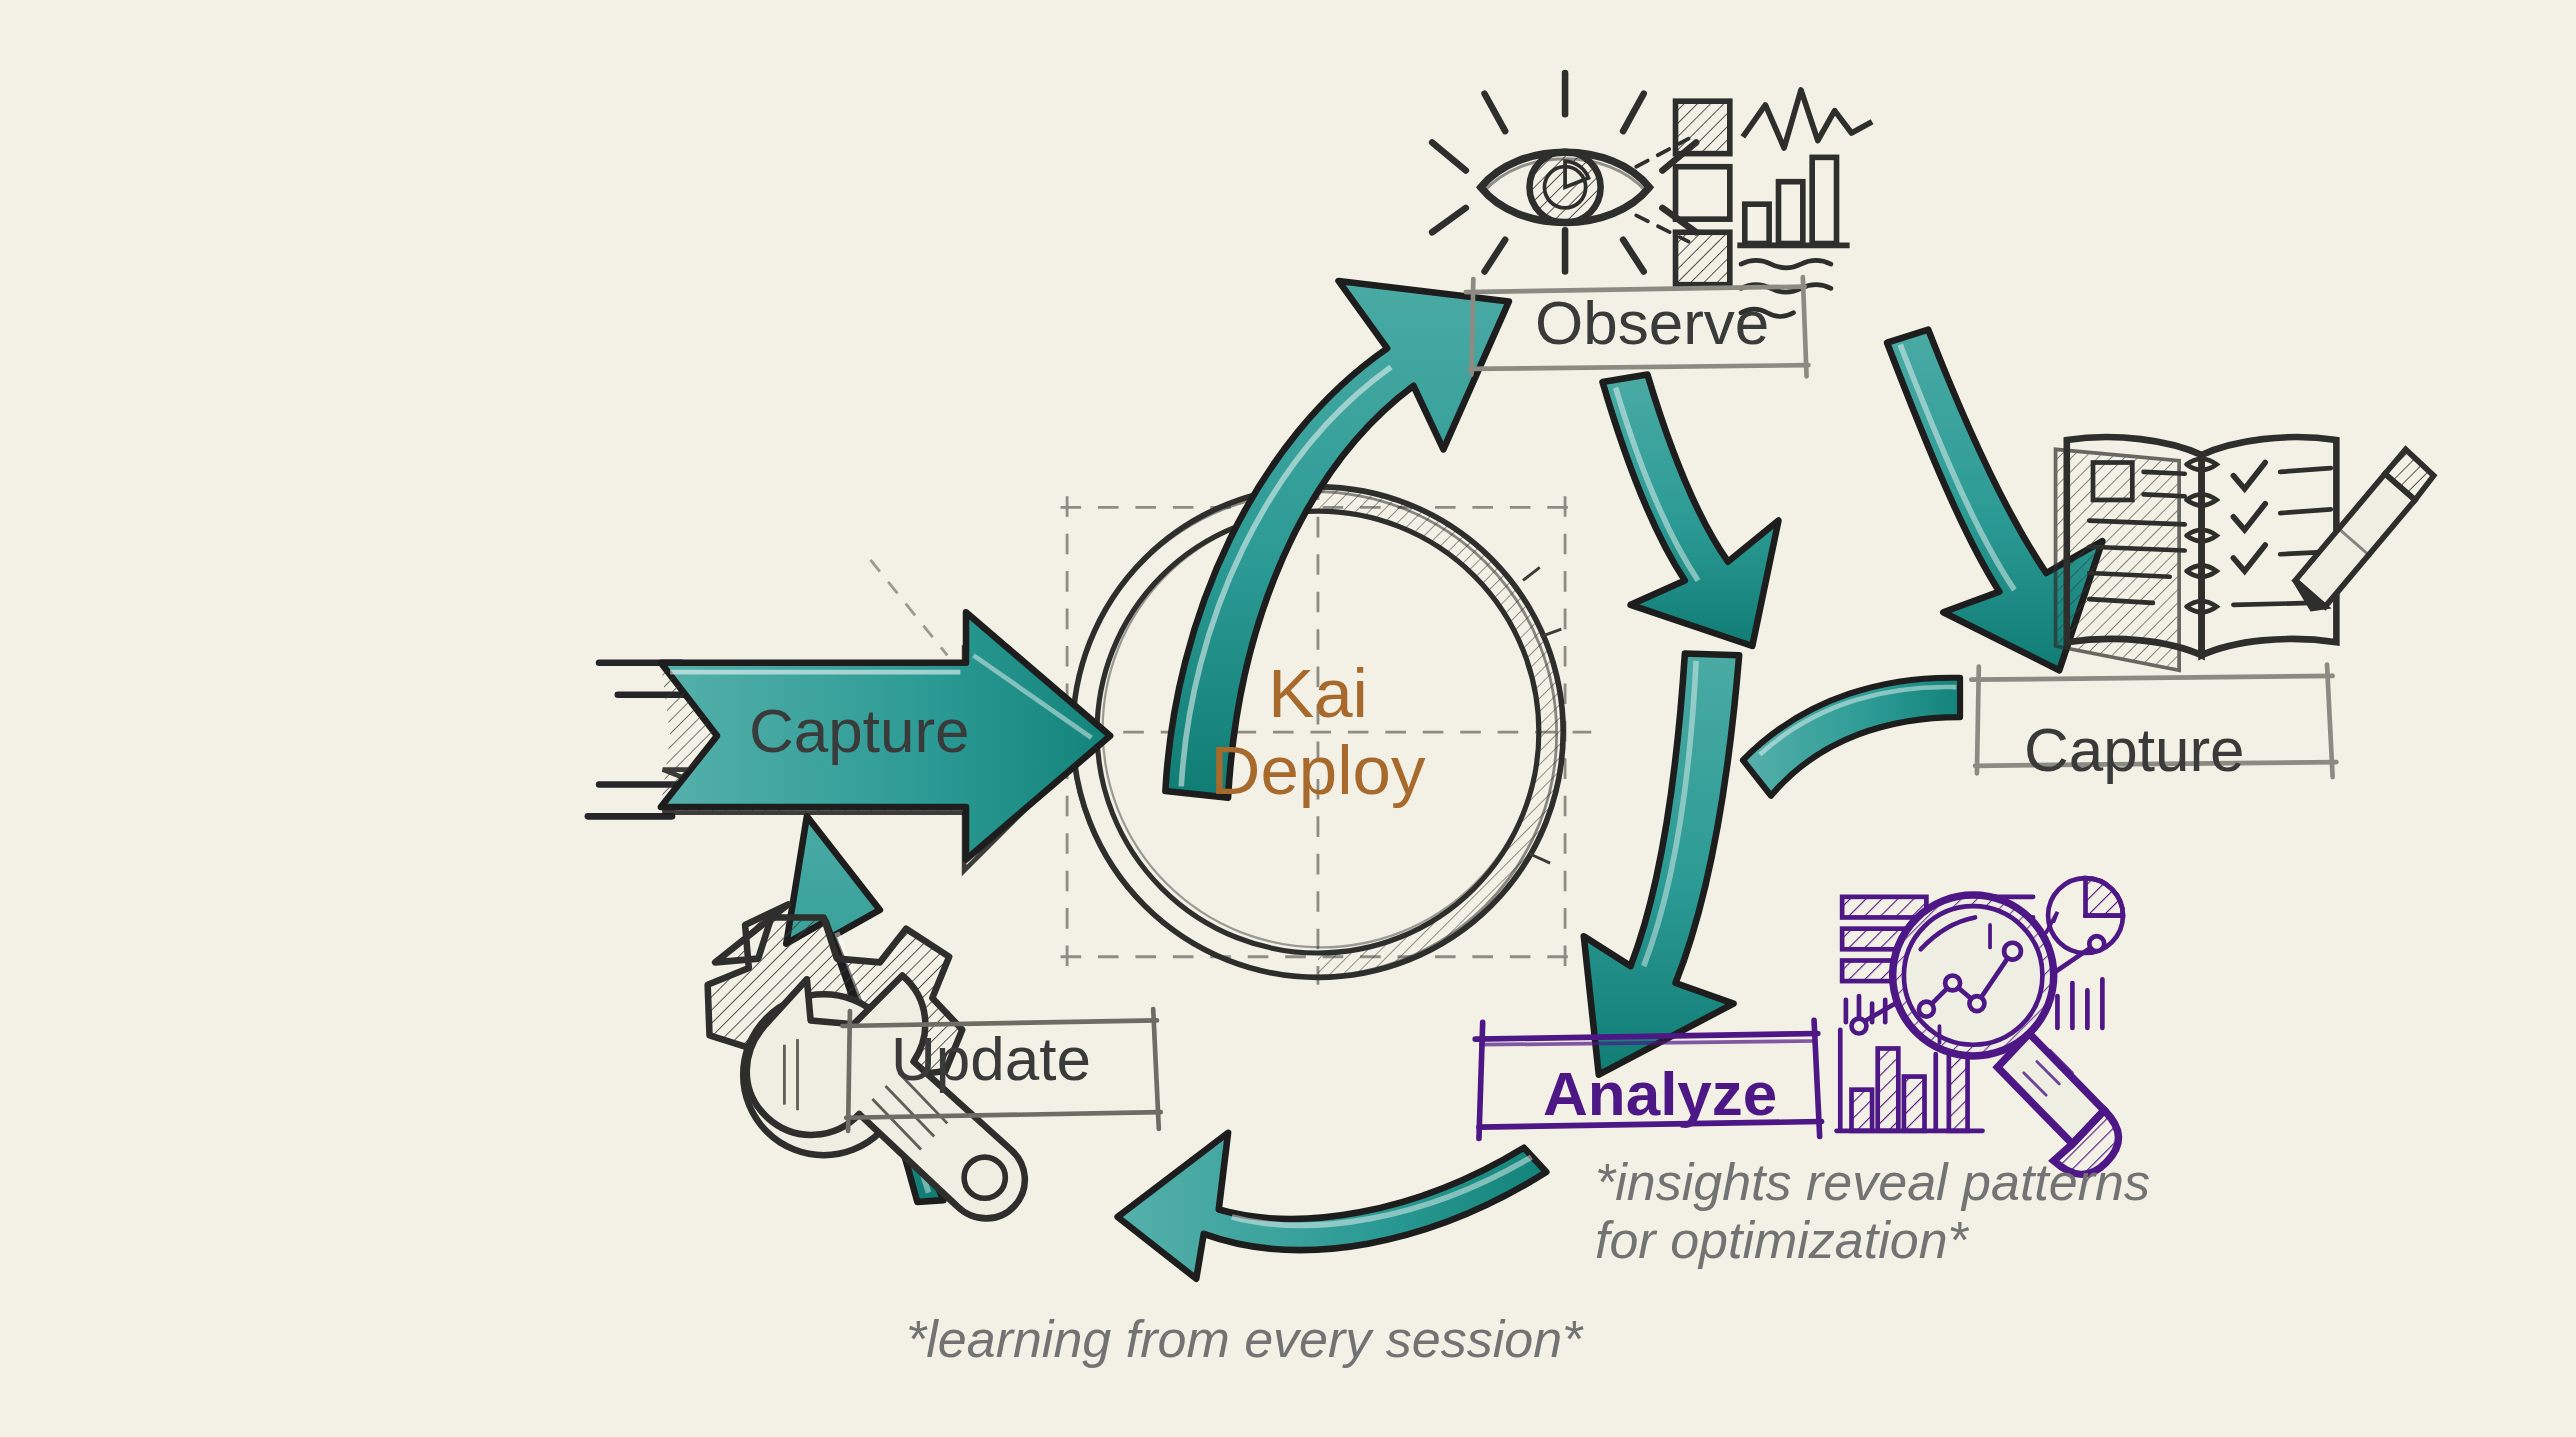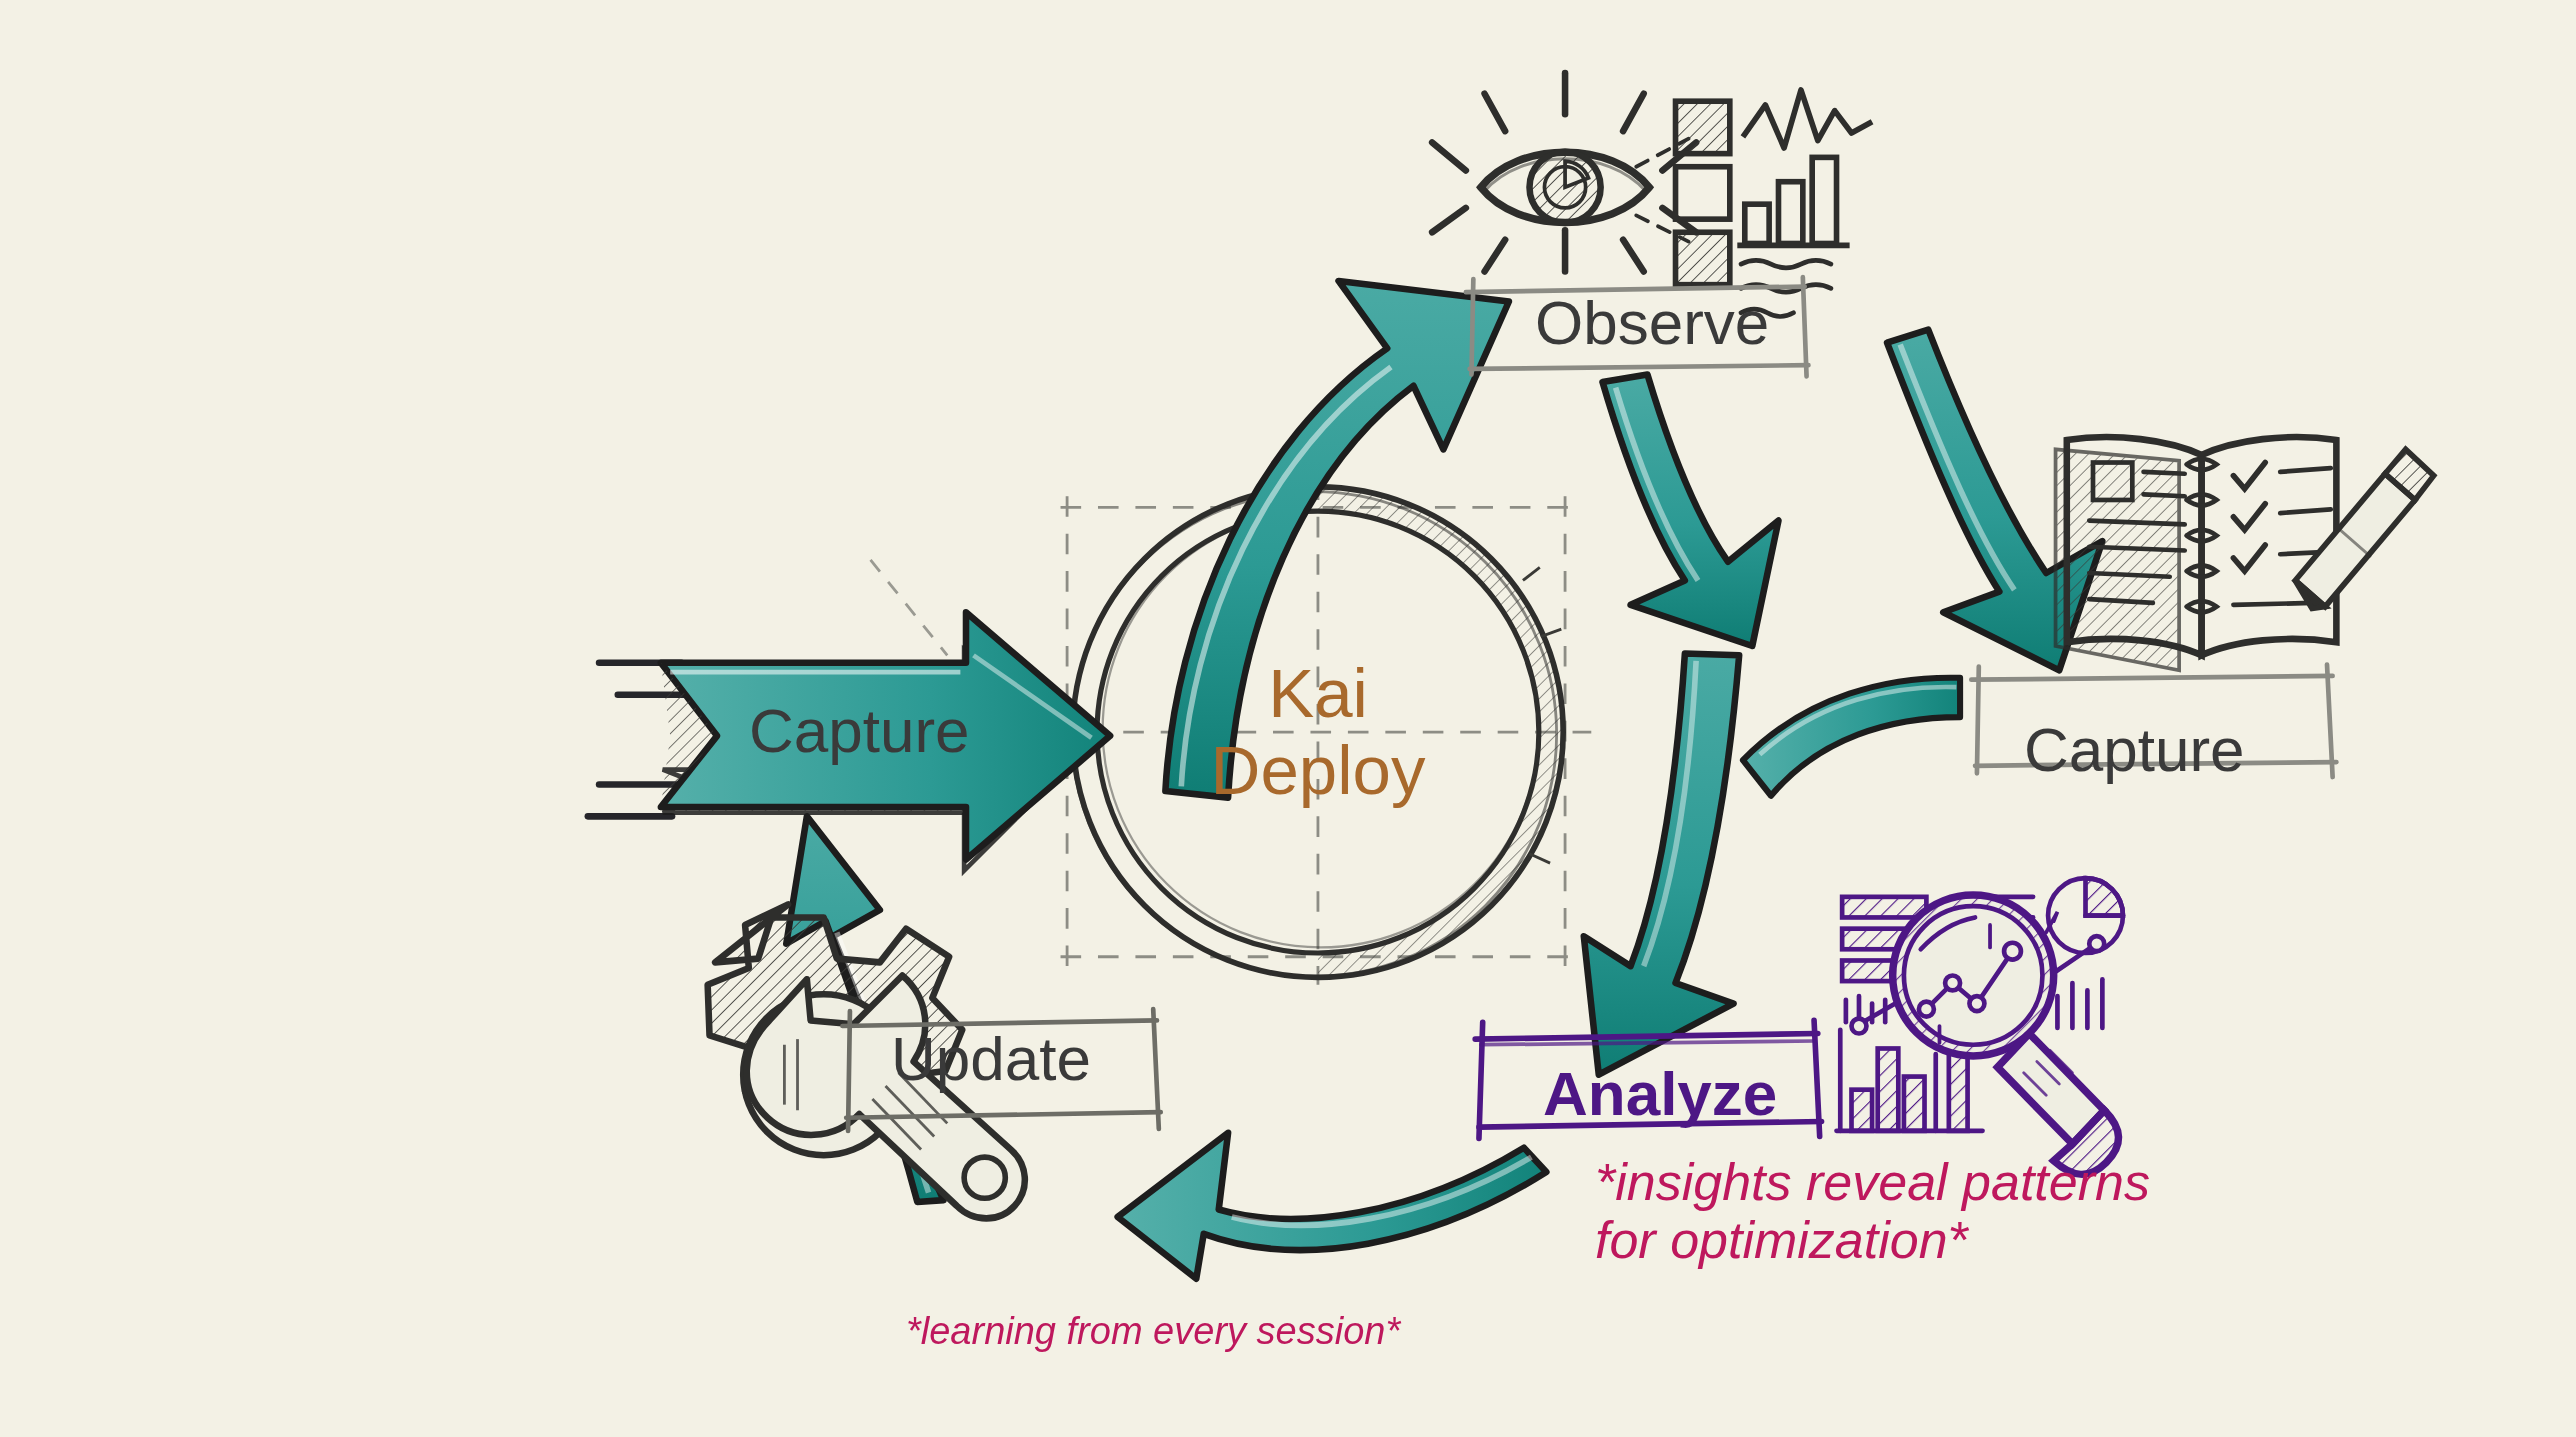--- a/index.html
+++ b/index.html
@@ -40,23 +40,23 @@
   .center-label{
     position:absolute;
     font-family:"Liberation Sans",sans-serif;
     font-size:69px;color:#a8692c;line-height:1.12;
     text-align:center;white-space:pre-line;
   }
   .note{
     position:absolute;
     font-family:"Liberation Sans",sans-serif;
     font-style:italic;font-size:52px;line-height:1.12;
-    color:#be185d;white-space:pre-line;
-  }
-  .note.big{font-size:38px;text-align:right;}
+    color:#737373;white-space:pre-line;
+  }
+  .note.big{font-size:52px;text-align:right;}
 </style>
 </head>
 <body>
 
 <div id="stage">
 
   <div class="title">Meta / Self
 Update System</div>
   <div class="subtitle">The system improves itself
 through observation

